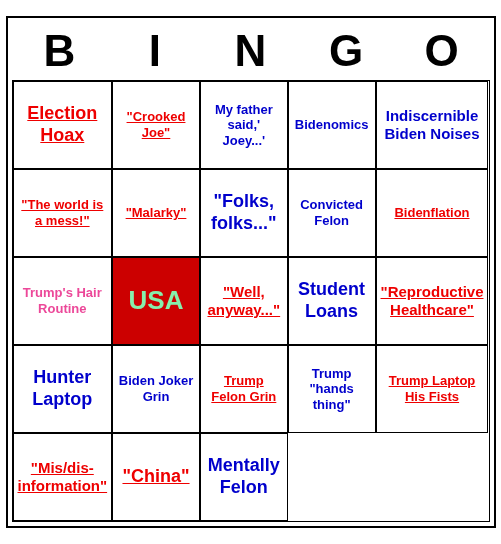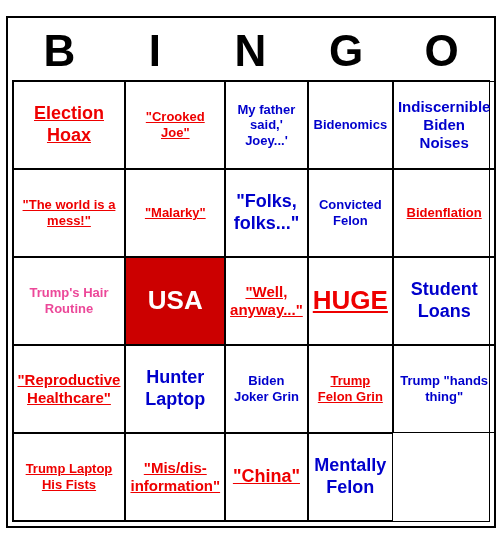--- a/index.html
+++ b/index.html
@@ -54,21 +54,21 @@
     .cell-text-lg {
       font-size: 18px;
     }
     .cell-text-xl {
       font-size: 26px;
     }
     .red { color: #e00; text-decoration: underline; }
     .blue { color: #00c; }
     .gold { color: #ec4899; }
     .bg-red { background-color: #cc0000; }
-    .white-text { color: #ffffff; }
+    .white-text { color: #86efac; }
   </style>
 </head>
 <body>
 
 <div class="bingo-card">
   <div class="bingo-header">
   <span>B</span>
       <span>I</span>
       <span>N</span>
       <span>G</span>
@@ -108,23 +108,20 @@
       <div class="cell">
         <span class="cell-text gold">Trump's Hair Routine</span>
       </div>
       <div class="cell bg-red">
         <span class="cell-text-xl white-text">USA</span>
       </div>
       <div class="cell">
         <span class="cell-text-sm red">"Well, anyway..."</span>
       </div>
       <div class="cell">
-        <span class="cell-text-xl red">HUGE</span>
-      </div>
-      <div class="cell">
         <span class="cell-text-lg blue">Student Loans</span>
       </div>
       <div class="cell">
         <span class="cell-text-sm red">"Reproductive Healthcare"</span>
       </div>
       <div class="cell">
         <span class="cell-text-lg blue">Hunter Laptop</span>
       </div>
       <div class="cell">
         <span class="cell-text blue">Biden Joker Grin</span>

